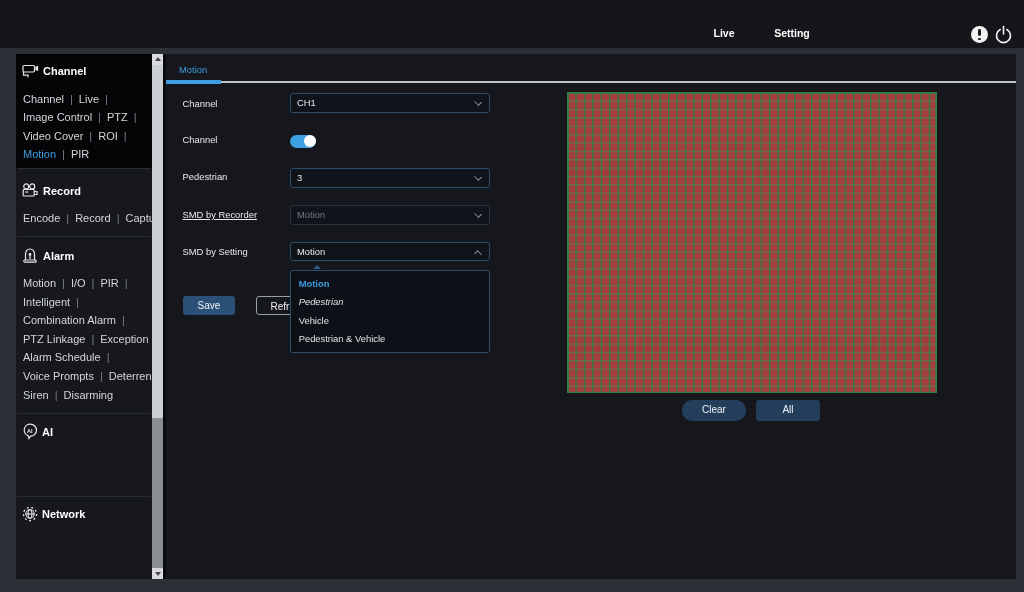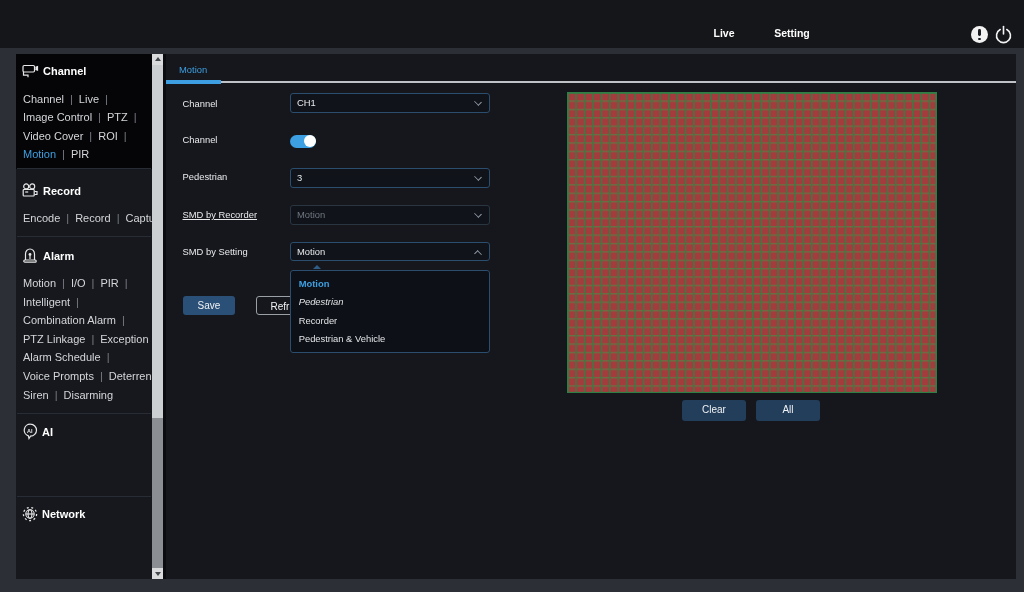--- a/index.html
+++ b/index.html
@@ -45,21 +45,21 @@
 .fsel { position:absolute; left:124px; width:200px; height:19.5px; border:1px solid #2b4d6e; border-radius:3px; color:#e8eaec; font-size:9.4px; line-height:18px; padding-left:6px; background:#10131a; }
 .chevd { position:absolute; right:8px; top:5px; width:6px; height:6px; border-right:1.2px solid #97a0aa; border-bottom:1.2px solid #97a0aa; transform:rotate(45deg) scale(1,0.82); }
 .chevu { position:absolute; right:8px; top:8px; width:6px; height:6px; border-right:1.2px solid #97a0aa; border-bottom:1.2px solid #97a0aa; transform:rotate(225deg) scale(1,0.82); }
 
 #toggle { position:absolute; left:124px; top:80.5px; width:26px; height:13px; border-radius:7px; background:#3da0e2; }
 #toggle .knob { position:absolute; right:0.5px; top:0.5px; width:12px; height:12px; border-radius:50%; background:#fff; }
 
 .btn { position:absolute; height:19px; border-radius:3px; color:#f0f2f4; font-size:10px; text-align:center; line-height:19px; }
 #btn-save { left:17px; top:242px; width:52px; background:#2a5078; }
 #btn-refresh { left:90px; top:242px; width:64px; background:#15171c; border:1px solid #9aa0a6; }
-#btn-clear { left:516px; top:346px; width:64px; height:20.5px; line-height:20.5px; background:#223e5b; }
+#btn-clear { left:516px; top:346px; width:64px; height:20.5px; line-height:20.5px; background:#223e5b;border-radius:10px; }
 #btn-all { left:590px; top:346px; width:64px; height:20.5px; line-height:20.5px; background:#223e5b; }
 
 #dropdown { position:absolute; left:123.7px; top:215.5px; width:200px; height:83.8px; background:#0d1016; border:1px solid #2b4d6e; border-radius:3px; z-index:5; }
 #dd-caret { position:absolute; left:146.6px; top:211px; width:0; height:0; border-left:4.3px solid transparent; border-right:4.3px solid transparent; border-bottom:4.8px solid #2f5d85; z-index:6; }
 .dd-item { position:absolute; left:8px; color:#e2e4e7; font-size:9.4px; height:18.6px; line-height:18.6px; white-space:nowrap; }
 
 #grid { position:absolute; left:400.8px; top:37.8px; width:370.2px; height:301.7px; }
 </style>
 </head>
 <body>
@@ -170,21 +170,21 @@
   <div class="flabel" style="top:192.2px;">SMD by Setting</div>
   <div class="fsel" style="top:187.8px;">Motion<span class="chevu"></span></div>
 
   <div id="btn-save" class="btn">Save</div>
   <div id="btn-refresh" class="btn">Refresh</div>
 
   <div id="dd-caret"></div>
   <div id="dropdown">
     <div class="dd-item" style="top:4px; color:#3d9fe2; font-weight:bold;">Motion</div>
     <div class="dd-item" style="top:22.6px;font-style:italic;">Pedestrian</div>
-    <div class="dd-item" style="top:41.2px;">Recorder</div>
+    <div class="dd-item" style="top:41.2px;">Vehicle</div>
     <div class="dd-item" style="top:59.8px;">Pedestrian &amp; Vehicle</div>
   </div>
 
   <svg id="grid" width="370.2" height="301.7" viewBox="0 0 370.2 301.7">
   <defs>
     <pattern id="cells" width="8.414" height="8.38" patternUnits="userSpaceOnUse">
       <rect x="0" y="0" width="8.414" height="8.38" fill="#a43c3d"></rect>
       <rect x="0" y="0" width="8.414" height="1.4" fill="#6b6f43"></rect>
       <rect x="0" y="0" width="1.4" height="8.38" fill="#2f7f45"></rect>
     </pattern>

